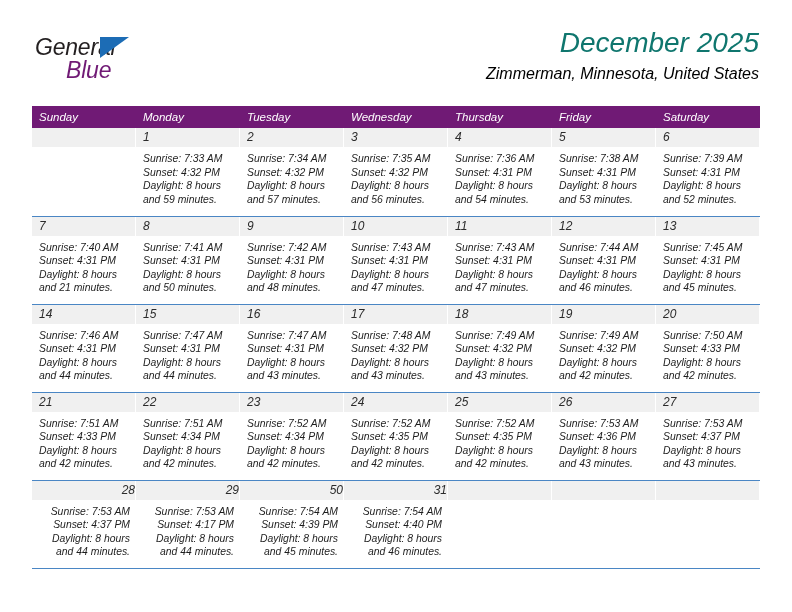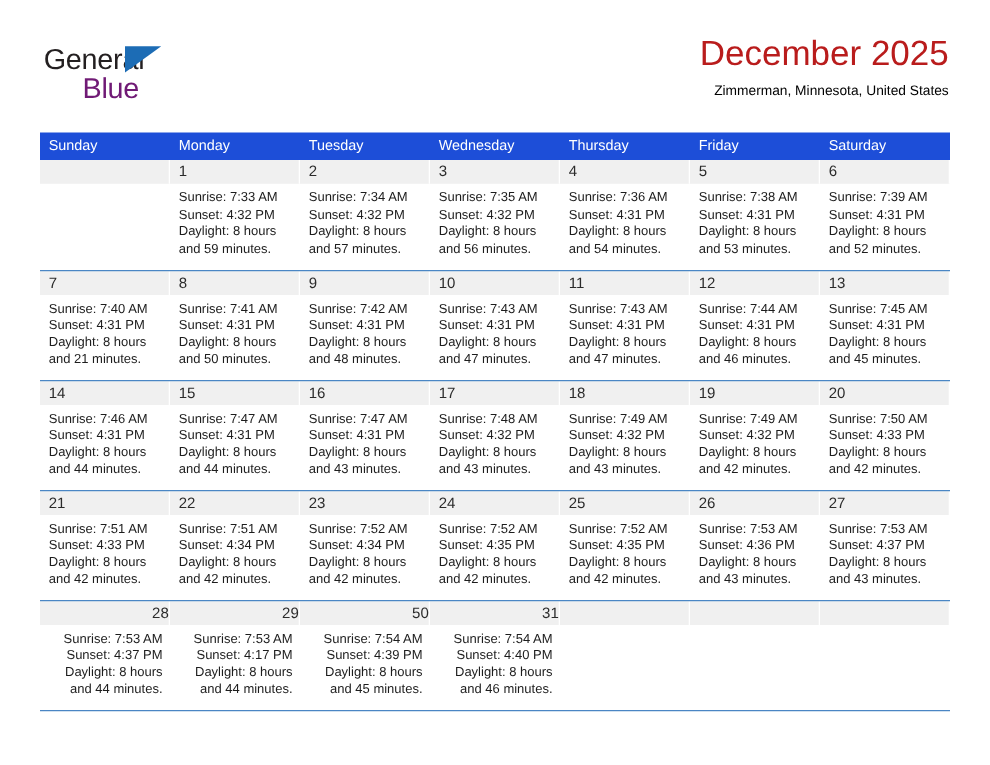--- a/index.html
+++ b/index.html
@@ -12,20 +12,21 @@
     background: #ffffff;
     font-family: "Liberation Sans", sans-serif;
     overflow: hidden;
   }
 
   .page {
     position: relative;
     width: 676px;
     height: 612px;
     box-sizing: border-box;
+    font-style: italic;
   }
 
   
   .topbar {
     position: absolute;
     left: 33px;
     top: 26px;
     width: 726px;
     height: 72px;
   }
@@ -68,44 +69,44 @@
   }
 
   .titles {
     position: absolute;
     right: 0px;
     top: 0px;
     text-align: right;
   }
   .cal-title {
     font-size: 28px;
-    color: #b91c1c;
+    color: #0f766e;
     line-height: 34px;
     white-space: nowrap;
   }
   .cal-subtitle {
     margin-top: 5px;
-    font-size: 11px;
+    font-size: 16px;
     color: #000000;
     line-height: 17px;
     white-space: nowrap;
   }
 
   
   .calendar {
     position: absolute;
     left: 32px;
     top: 106px;
     width: 728px;
     border-collapse: collapse;
     table-layout: fixed;
   }
 
   .calendar th {
-    background: #1d4ed8;
+    background: #701a75;
     color: #ffffff;
     font-size: 11.5px;
     font-weight: normal;
     text-align: left;
     padding: 5px 0 5px 7px;
     height: 18px;
     box-sizing: border-box;
     border: none;
   }
 

